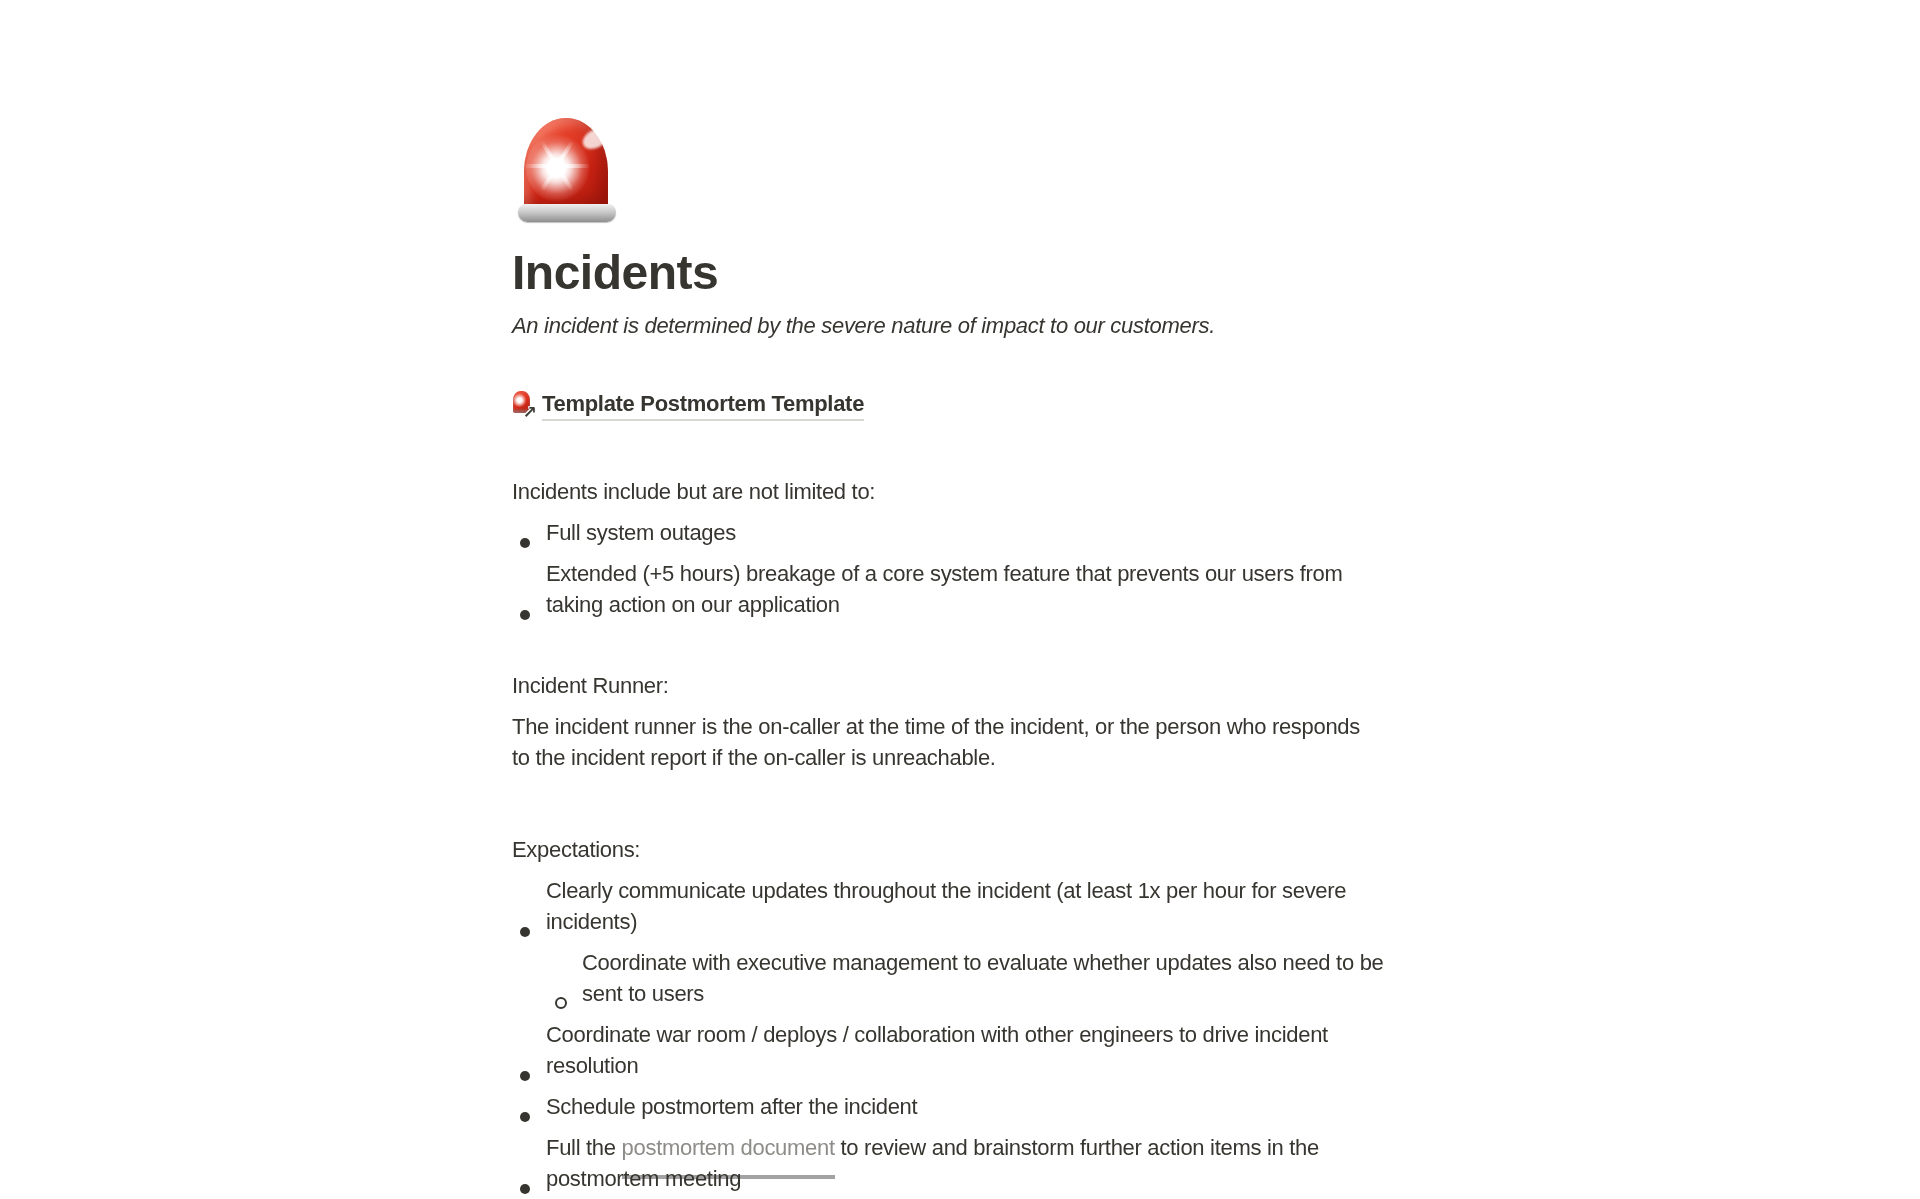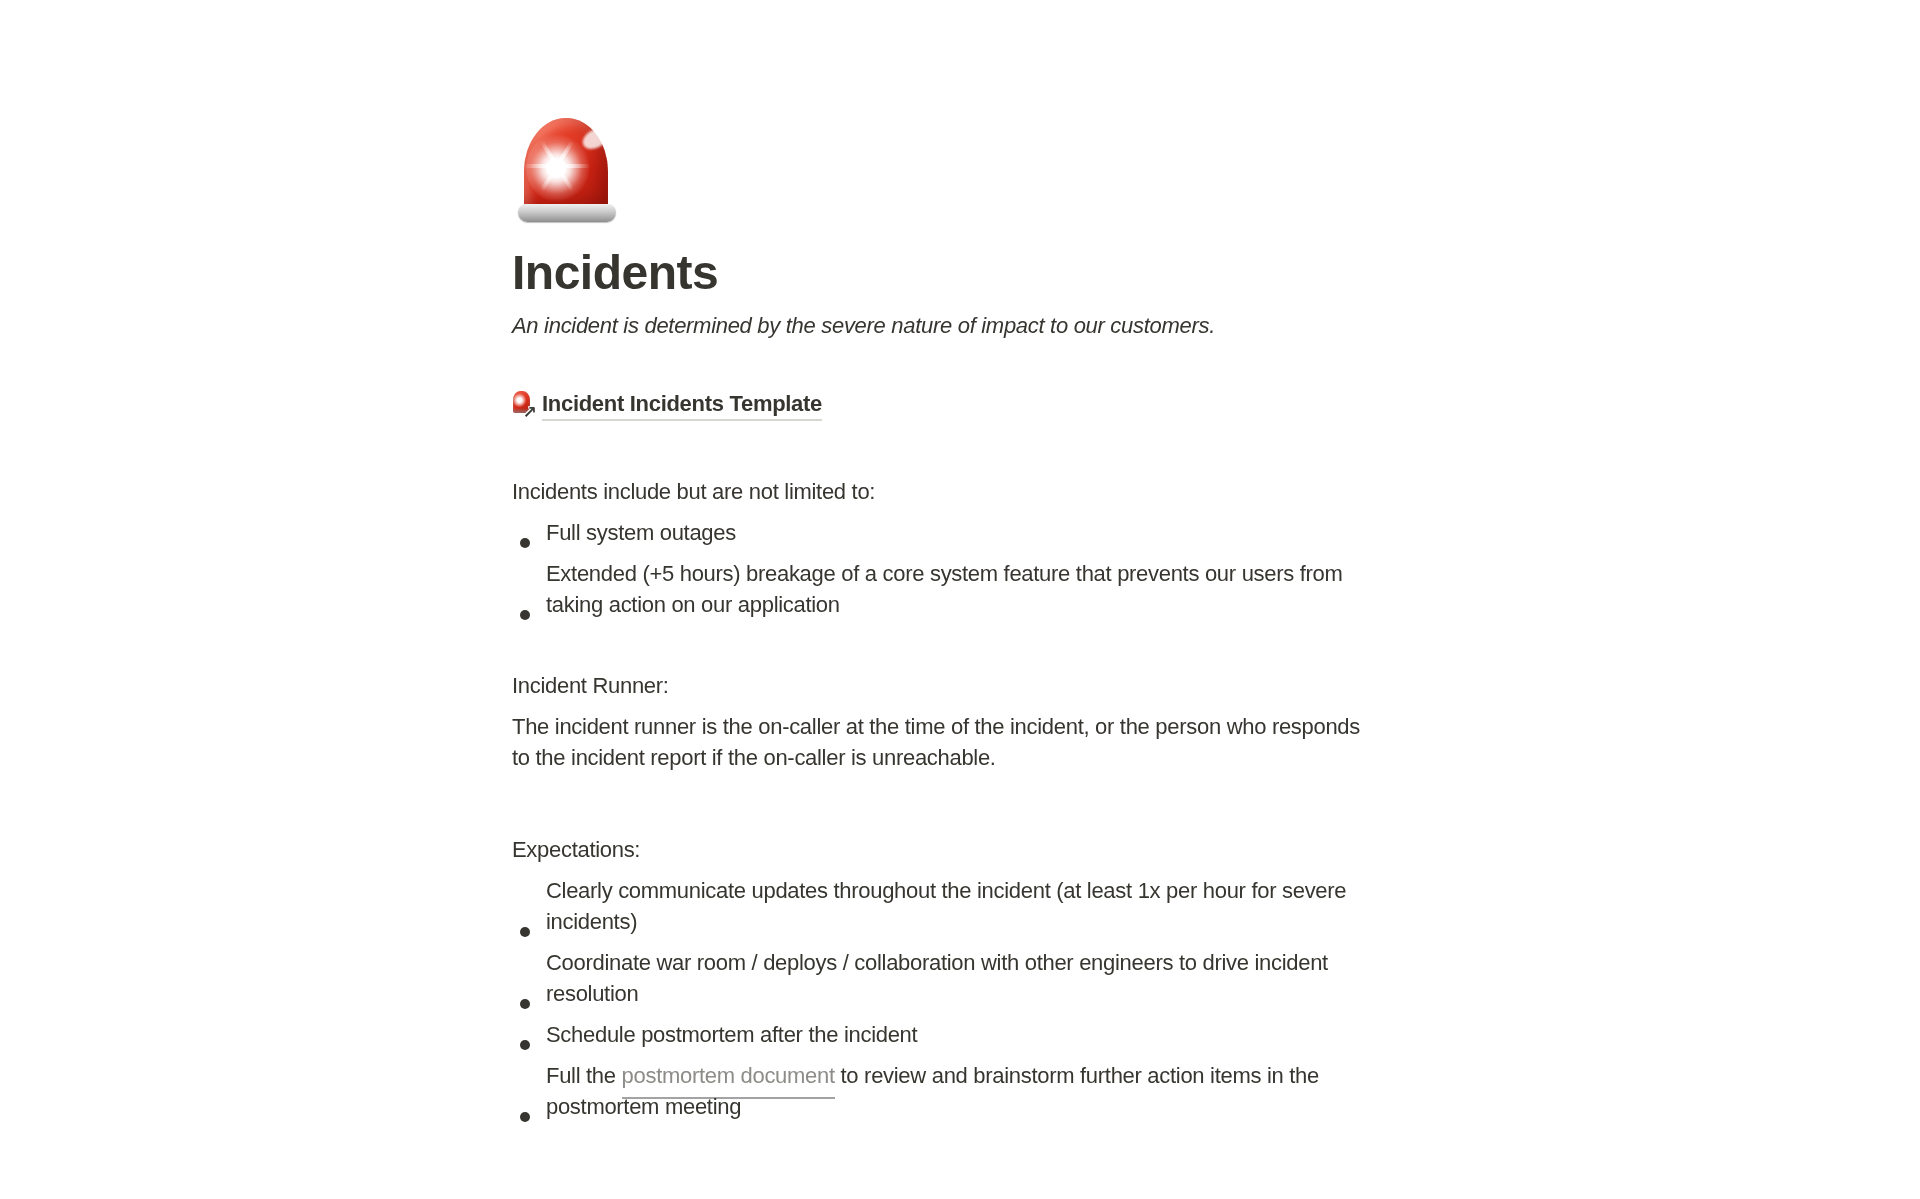--- a/index.html
+++ b/index.html
@@ -87,21 +87,21 @@
   .bullet-row { margin-top: 10px; display: flex; align-items: flex-end; }
   .marker { width: 34px; flex: none; }
   .dot { display: block; width: 10px; height: 10px; border-radius: 50%; background: #37352f; margin: 11px 0 0 8px; }
   .sub .marker { width: 36px; }
   .circle { display: block; width: 12px; height: 12px; border-radius: 50%; border: 2px solid #37352f; background: transparent; margin: 10px 0 0 9px; }
   .sub { padding-left: 34px; }
   .btext { line-height: 31px; white-space: pre-line; }
 
   .inline-page-link {
     color: #8d8c88; cursor: pointer;
-    border-bottom: 2px solid #a3a3a3; padding-bottom: 9px;
+    border-bottom: 4px solid #a3a3a3; padding-bottom: 15px;
   }
 </style>
 </head>
 <body>
 
 <div class="page">
 
   <div class="page-icon">
     <div class="siren">
       <div class="siren-dome"></div>
@@ -116,21 +116,21 @@
 
   <h1 class="title">Incidents</h1>
 
   <p class="subtitle">An incident is determined by the severe nature of impact to our customers.</p>
 
   <div class="mention">
     <span class="mention-icon">
       <span class="mini-siren"></span>
       <span class="mention-arrow">↗</span>
     </span>
-    <span class="mention-label">Incident Incidents Template</span>
+    <span class="mention-label">Template Postmortem Template</span>
   </div>
 
   <p class="para gap-lead">Incidents include but are not limited to:</p>
 
   <div class="bullet-row">
     <div class="marker">
         <span class="dot"></span>
       </div>
     <div class="btext">Full system outages</div>
   </div>
@@ -149,20 +149,27 @@
   <p class="para gap-section2">Expectations:</p>
 
   <div class="bullet-row">
     <div class="marker">
         <span class="dot"></span>
       </div>
     <div class="btext">Clearly communicate updates throughout the incident (at least 1x per hour for severe
 incidents)</div>
   </div>
 
+  <div class="bullet-row sub">
+    <div class="marker">
+        <span class="circle"></span>
+      </div>
+    <div class="btext">Coordinate with executive management to evaluate whether updates also need to be
+sent to users</div>
+  </div>
 
   <div class="bullet-row">
     <div class="marker">
         <span class="dot"></span>
       </div>
     <div class="btext">Coordinate war room / deploys / collaboration with other engineers to drive incident
 resolution</div>
   </div>
 
   <div class="bullet-row">

